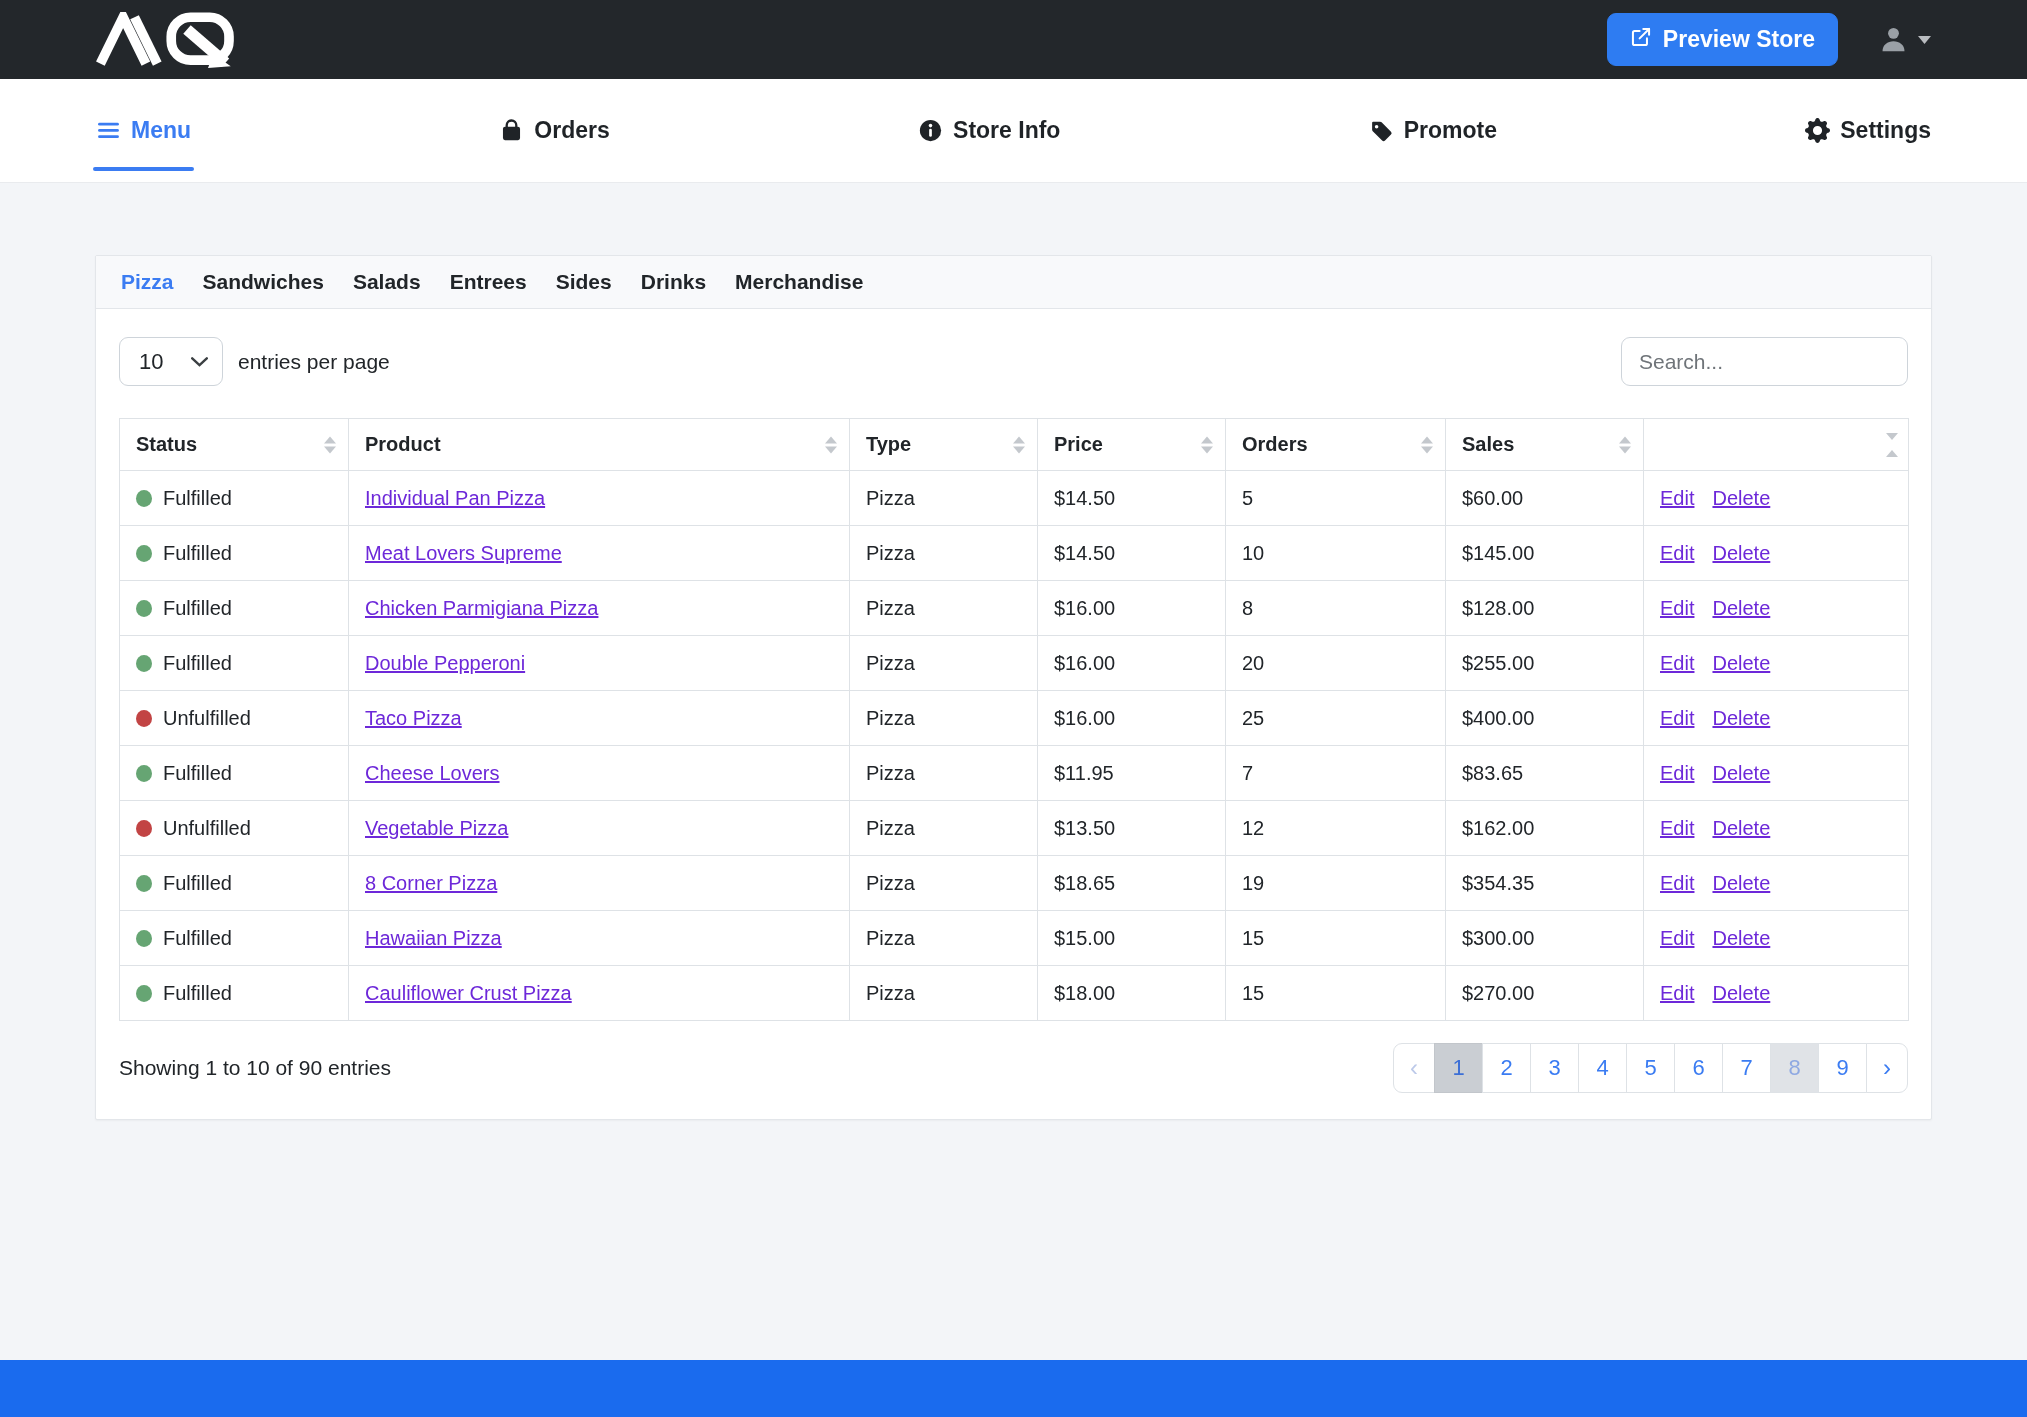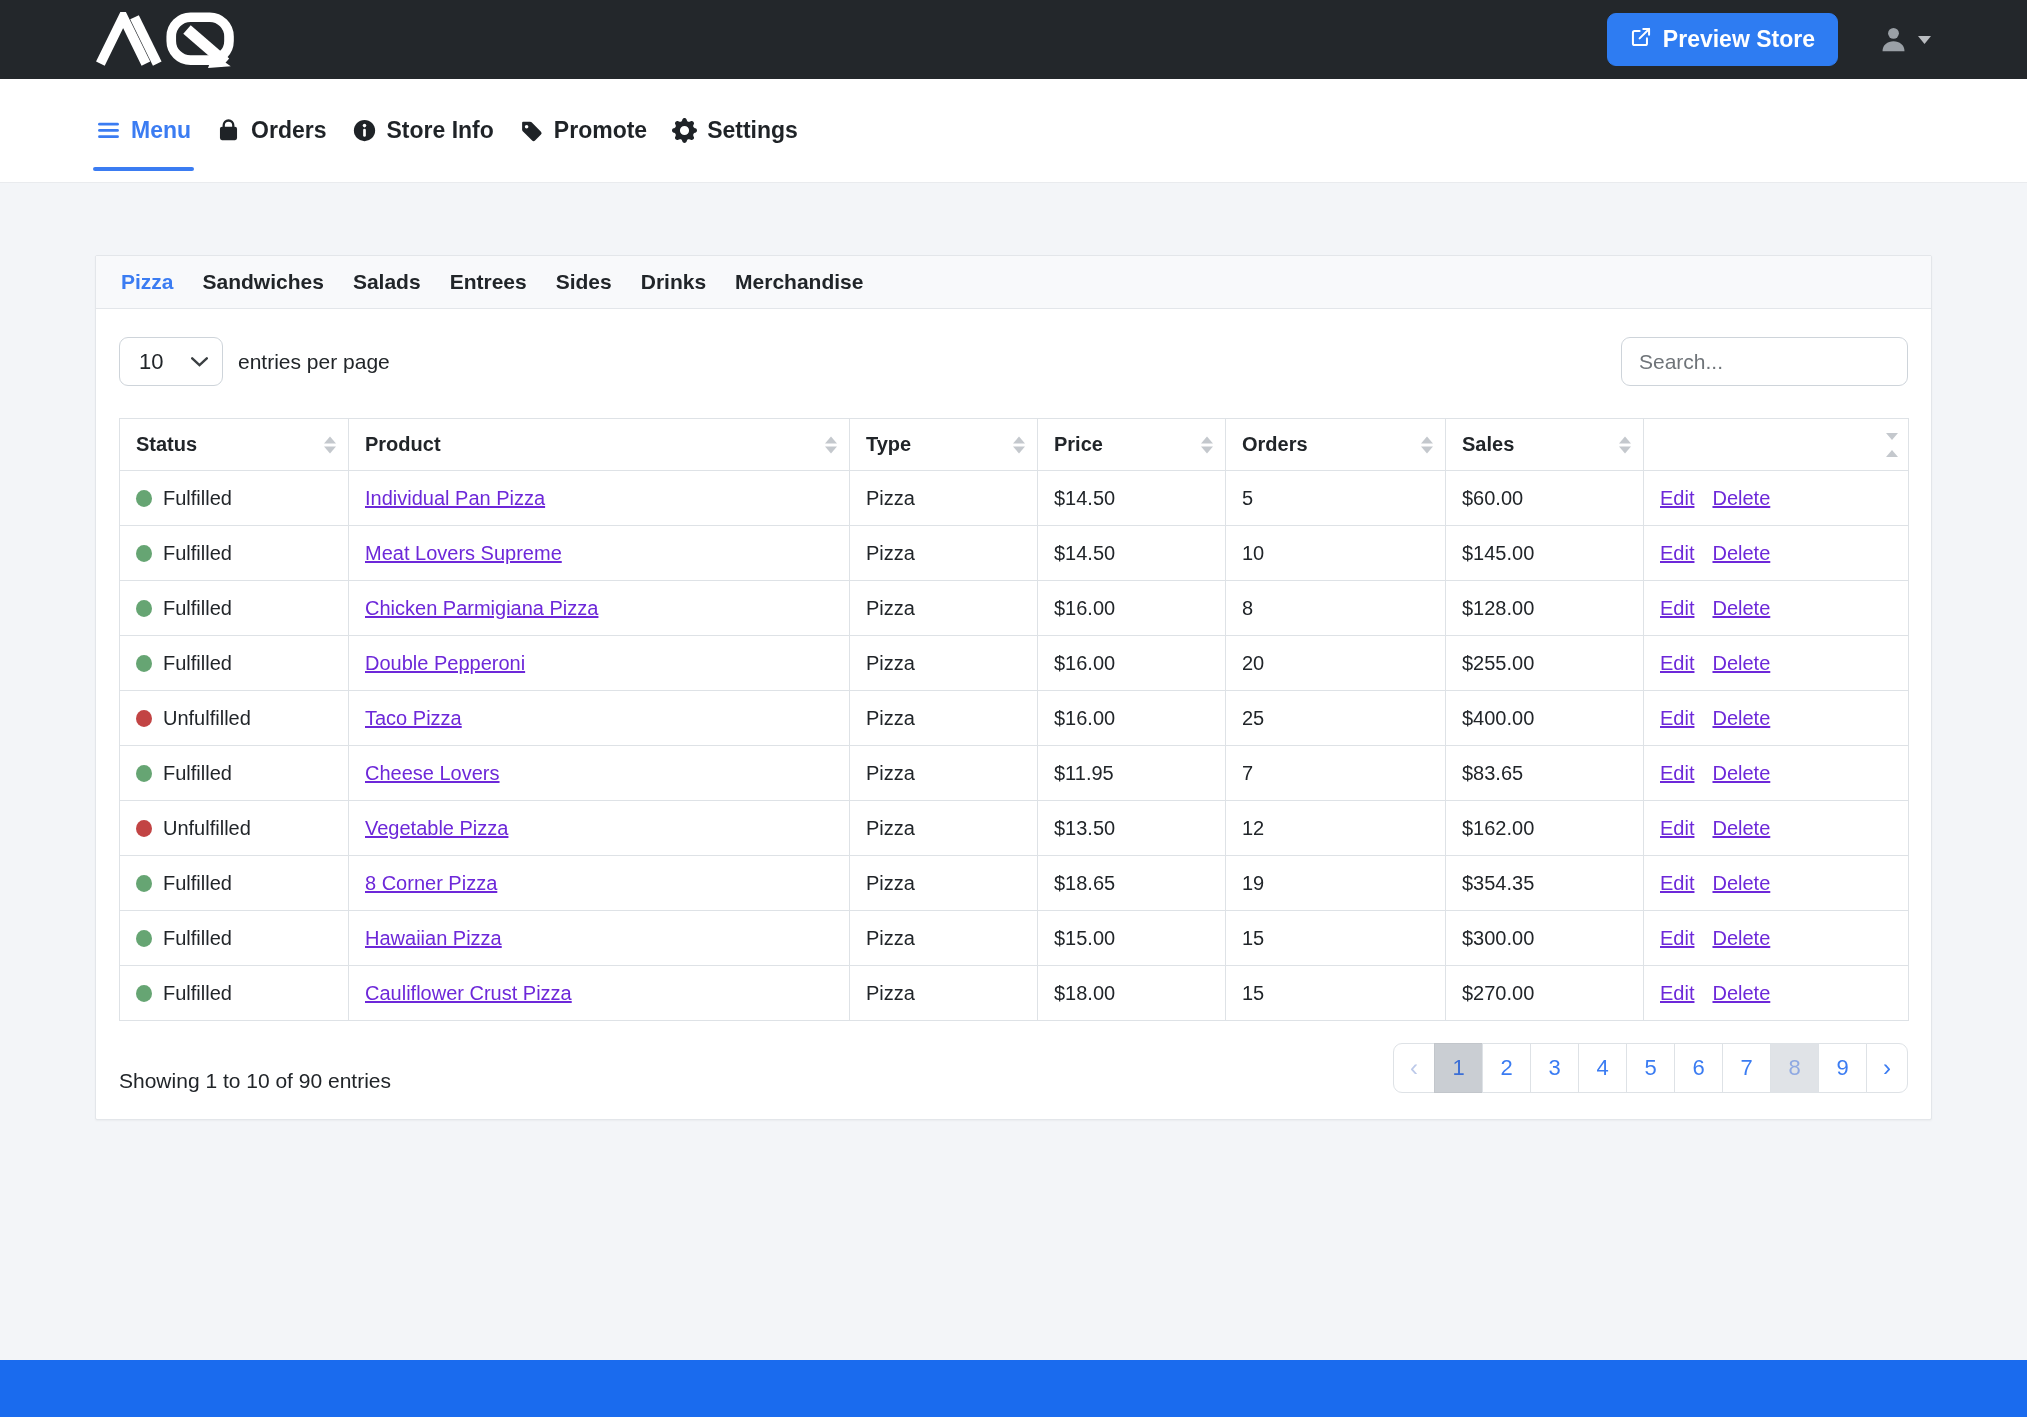--- a/index.html
+++ b/index.html
@@ -21,21 +21,21 @@
     background:#2e7cf2; color:#fff; border:1px solid #2e7cf2; border-radius:9px;
     height:53px; padding:0 22px; font-size:23px; font-weight:600; cursor:pointer;
     font-family:"Liberation Sans", sans-serif;
   }
   .btn-preview svg { width:22px; height:22px; }
   .user-menu { display:flex; align-items:center; gap:9px; cursor:pointer; }
   .user-menu .avatar-icon svg { width:31px; height:31px; fill:#9aa0a6; display:block; }
   .user-menu .caret svg { width:13px; height:8px; fill:#b9bcc0; display:block; }
 
   
-  .navbar { height:104px; background:#fff; display:flex; align-items:stretch; padding:0 96px; gap:25px; border-bottom:1px solid #e9ebee; }
+  .navbar { height:104px; background:#fff; display:flex; align-items:stretch; padding:0 96px; gap:25px; border-bottom:1px solid #e9ebee;justify-content:space-between; }
   .nav-item { position:relative; display:flex; align-items:center; gap:10px; font-size:23px; font-weight:600; color:#1f2327; cursor:pointer; }
   .nav-item svg { width:25px; height:25px; fill:#1f2327; display:block; }
   .nav-item.active { color:#3b7cf2; }
   .nav-item.active svg { fill:#3b7cf2; }
   .nav-item.active::after { content:""; position:absolute; left:-3px; right:-3px; bottom:11px; height:4px; border-radius:2px; background:#3b7cf2; }
 
   
   .page { padding:72px 95px 0; }
   .card { background:#fff; border:1px solid #e3e6ea; border-radius:2px; box-shadow:0 1px 2px rgba(0,0,0,.04); overflow:hidden; }
   .tabs { display:flex; align-items:center; gap:29px; height:53px; padding:0 25px; background:#f8f9fb; border-bottom:1px solid #e3e6ea; }
@@ -65,21 +65,21 @@
   td { height:55px; }
   .sort { position:absolute; right:12px; top:50%; transform:translateY(-50%); display:flex; flex-direction:column; gap:3px; align-items:center; }
   .sort.rev { gap:10px; right:10px; }
   .tri-up { width:0; height:0; border-left:6px solid transparent; border-right:6px solid transparent; border-bottom:7px solid #c4c8cd; }
   .tri-down { width:0; height:0; border-left:6px solid transparent; border-right:6px solid transparent; border-top:7px solid #c4c8cd; }
   .dot { display:inline-block; width:16px; height:17px; border-radius:50%; margin-right:11px; vertical-align:-2px; }
   a.cell-link { color:#6d28d9; text-decoration:underline; cursor:pointer; }
   .actions a { margin-right:18px; }
 
   
-  .table-footer { display:flex; align-items:flex-end; margin-top:22px; }
+  .table-footer { display:flex; align-items:center; margin-top:22px; }
   .summary { font-size:21px; color:#212529; }
   .pager { margin-left:auto; display:flex; }
   .page-btn {
     min-width:49px; height:50px; padding:0 6px; background:#fff; border:1px solid #dee2e6; margin-left:-1px;
     display:flex; align-items:center; justify-content:center; font-size:22px; color:#3b7cf2; cursor:pointer;
   }
   .page-btn.first { border-top-left-radius:9px; border-bottom-left-radius:9px; margin-left:0; }
   .page-btn.last { border-top-right-radius:9px; border-bottom-right-radius:9px; }
   .page-btn.nav-arrow { min-width:42px; font-size:24px; }
   .page-btn.disabled { color:#bcc9e9; cursor:default; }

